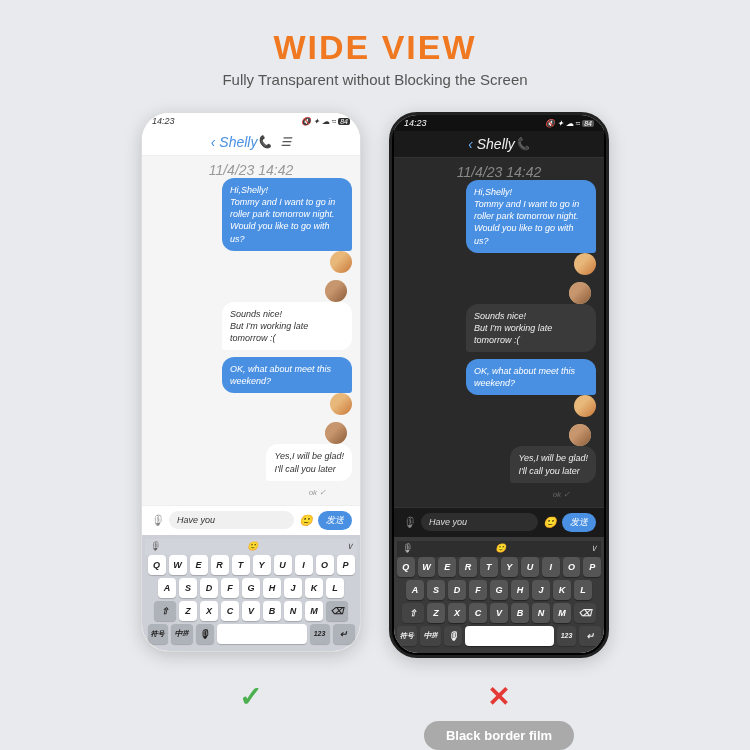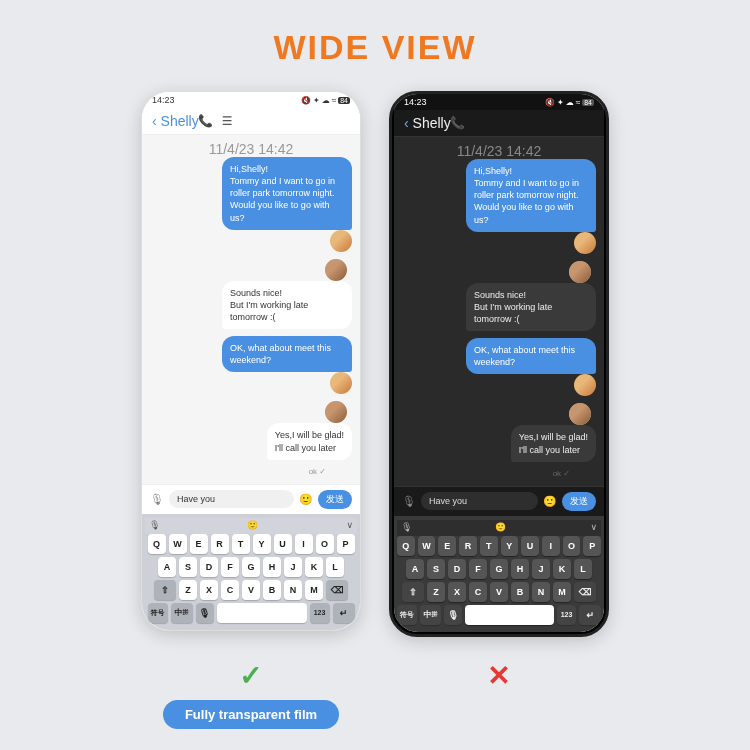--- a/index.html
+++ b/index.html
@@ -29,20 +29,21 @@
       color: #555;
       margin-top: 4px;
       font-weight: 400;
     }
     .phones-container {
       display: flex;
       flex-direction: row;
       gap: 28px;
       margin-top: 18px;
       align-items: flex-start;
+      font-style: italic;
     }
     
     .phone {
       border-radius: 28px;
       overflow: hidden;
       position: relative;
       width: 220px;
       background: #fff;
       box-shadow: 0 4px 18px rgba(0,0,0,0.18);
     }
@@ -82,21 +83,21 @@
     .status-icons {
       display: flex;
       gap: 2px;
       align-items: center;
       font-size: 8px;
     }
     
     .chat-header {
       display: flex;
       align-items: center;
-      justify-content: flex-start;
+      justify-content: center;
       padding: 5px 10px;
       border-bottom: 0.5px solid #eee;
       background: #fff;
     }
     .chat-header-dark {
       background: #1a1a1a;
       border-bottom: 0.5px solid #333;
     }
     .chat-back {
       font-size: 14px;
@@ -328,20 +329,21 @@
       text-align: center;
     }
     .pill-blue { background: #4a90e2; }
     .pill-gray { background: #aaa; }
   </style>
 </head>
 <body>
 
 <div class="header">
   <div class="wide-view-title">WIDE VIEW</div>
+  <div class="subtitle">Fully Transparent without Blocking the Screen</div>
 </div>
 
 <div class="phones-container">
 
   <div class="phone phone-light">
     <div class="phone-screen">
 
       <div class="status-bar">
         <span>14:23</span>
         <div class="status-icons">
@@ -556,18 +558,18 @@
           <div class="key key-gray-dark" style="width:22px;">↵</div>
         </div>
       </div>
     </div>
   </div>
 </div>
 
 <div class="labels-row">
   <div class="label-col">
     <div class="check-mark">✓</div>
-    <div class="label-pill pill-blue">Fully transparent film</div>
   </div>
   <div class="label-col">
     <div class="cross-mark">✕</div>
+    <div class="label-pill pill-gray">Black border film</div>
   </div>
 </div>
 
 </body></html>

